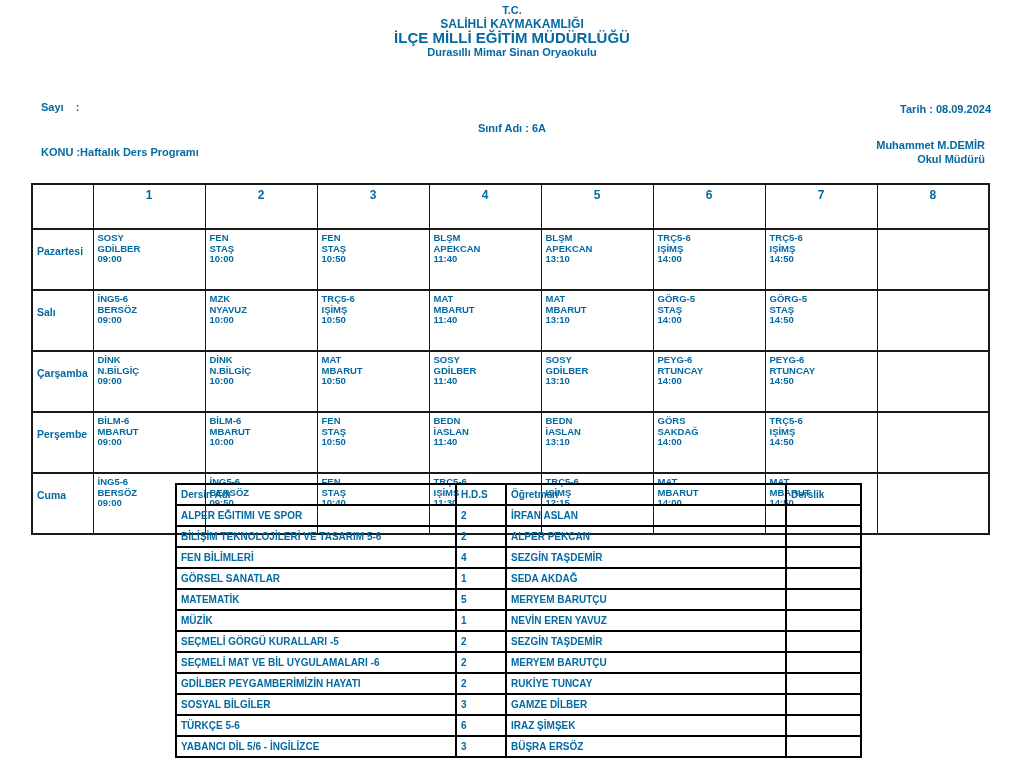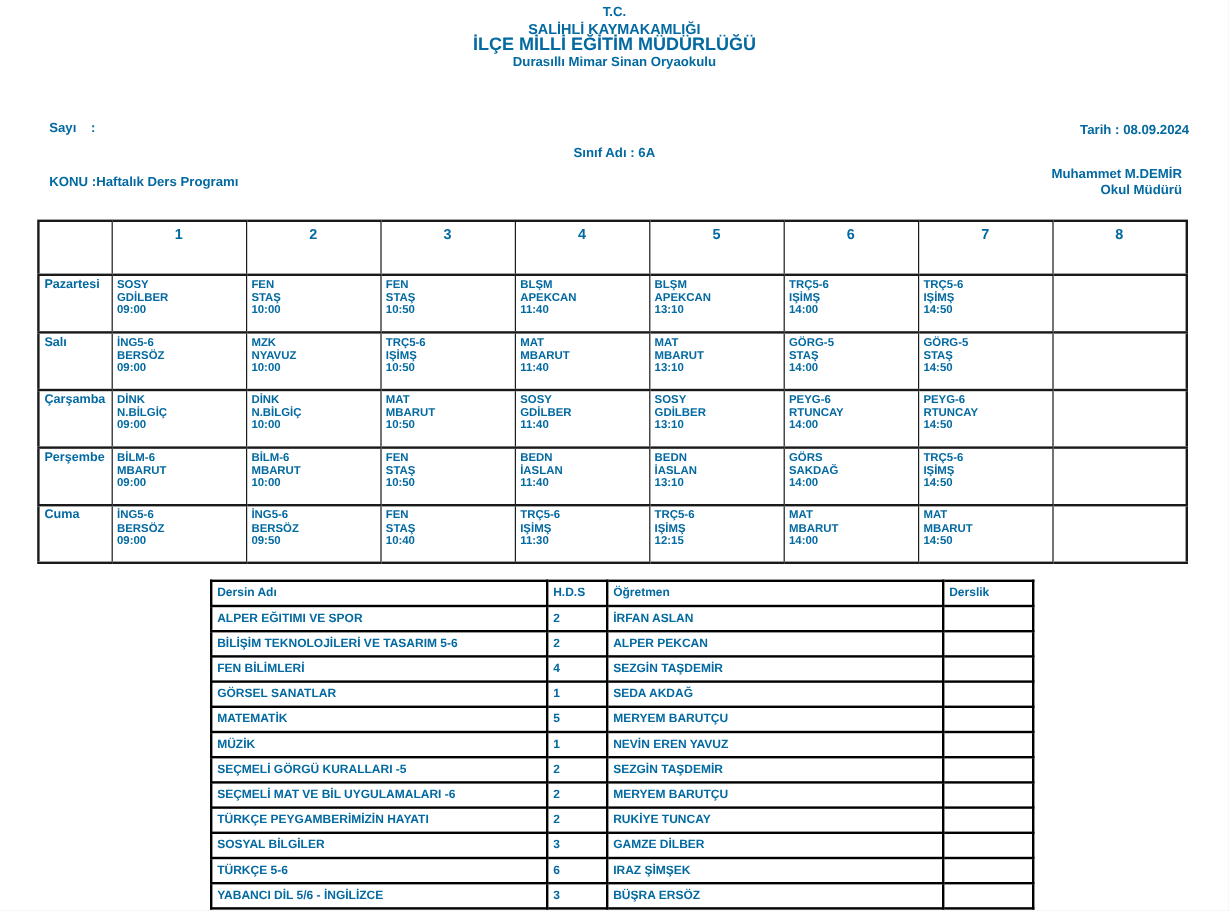--- a/index.html
+++ b/index.html
@@ -21,21 +21,21 @@
   .class-line{position:absolute;top:122px;left:0;width:100%;text-align:center;font-size:11px;}
   .principal{position:absolute;top:138px;right:39px;text-align:right;font-size:11px;line-height:14px;}
   
   table{border-collapse:collapse;table-layout:fixed;}
   .tt{position:absolute;left:31px;top:183px;width:957px;border:2px solid #1a1a1a;}
   .tt th,.tt td{border-left:1px solid #1a1a1a;border-right:1px solid #1a1a1a;
     border-top:2px solid #1a1a1a;border-bottom:2px solid #1a1a1a;
     overflow:hidden;}
   .tt th{height:39px;vertical-align:top;padding-top:3px;font-size:12px;font-weight:700;text-align:center;}
   .tt td{height:43px;vertical-align:top;padding:3px 2px 0 4px;font-size:9.5px;line-height:10.5px;text-align:left;}
-  .tt td.day{font-size:10.5px;padding-top:2px;}
+  .tt td.day{font-size:10.5px;padding-top:16px;}
   .tt td div{margin:0;white-space:nowrap;}
   
   .lt{position:absolute;left:175px;top:483px;width:685px;border:1px solid #1a1a1a;}
   .lt th,.lt td{border:2px solid #000000;height:19px;vertical-align:middle;
     padding:0 0 0 4px;font-size:10px;text-align:left;overflow:hidden;white-space:nowrap;}
   .lt th{font-weight:700;}
 </style>
 </head>
 <body>
 
@@ -339,21 +339,21 @@
           <td>SEZGİN TAŞDEMİR</td>
           <td></td>
         </tr>
         <tr>
           <td>SEÇMELİ MAT VE BİL UYGULAMALARI -6</td>
           <td>2</td>
           <td>MERYEM BARUTÇU</td>
           <td></td>
         </tr>
         <tr>
-          <td>TÜRKÇE PEYGAMBERİMİZİN HAYATI</td>
+          <td>GDİLBER PEYGAMBERİMİZİN HAYATI</td>
           <td>2</td>
           <td>RUKİYE TUNCAY</td>
           <td></td>
         </tr>
         <tr>
           <td>SOSYAL BİLGİLER</td>
           <td>3</td>
           <td>GAMZE DİLBER</td>
           <td></td>
         </tr>

